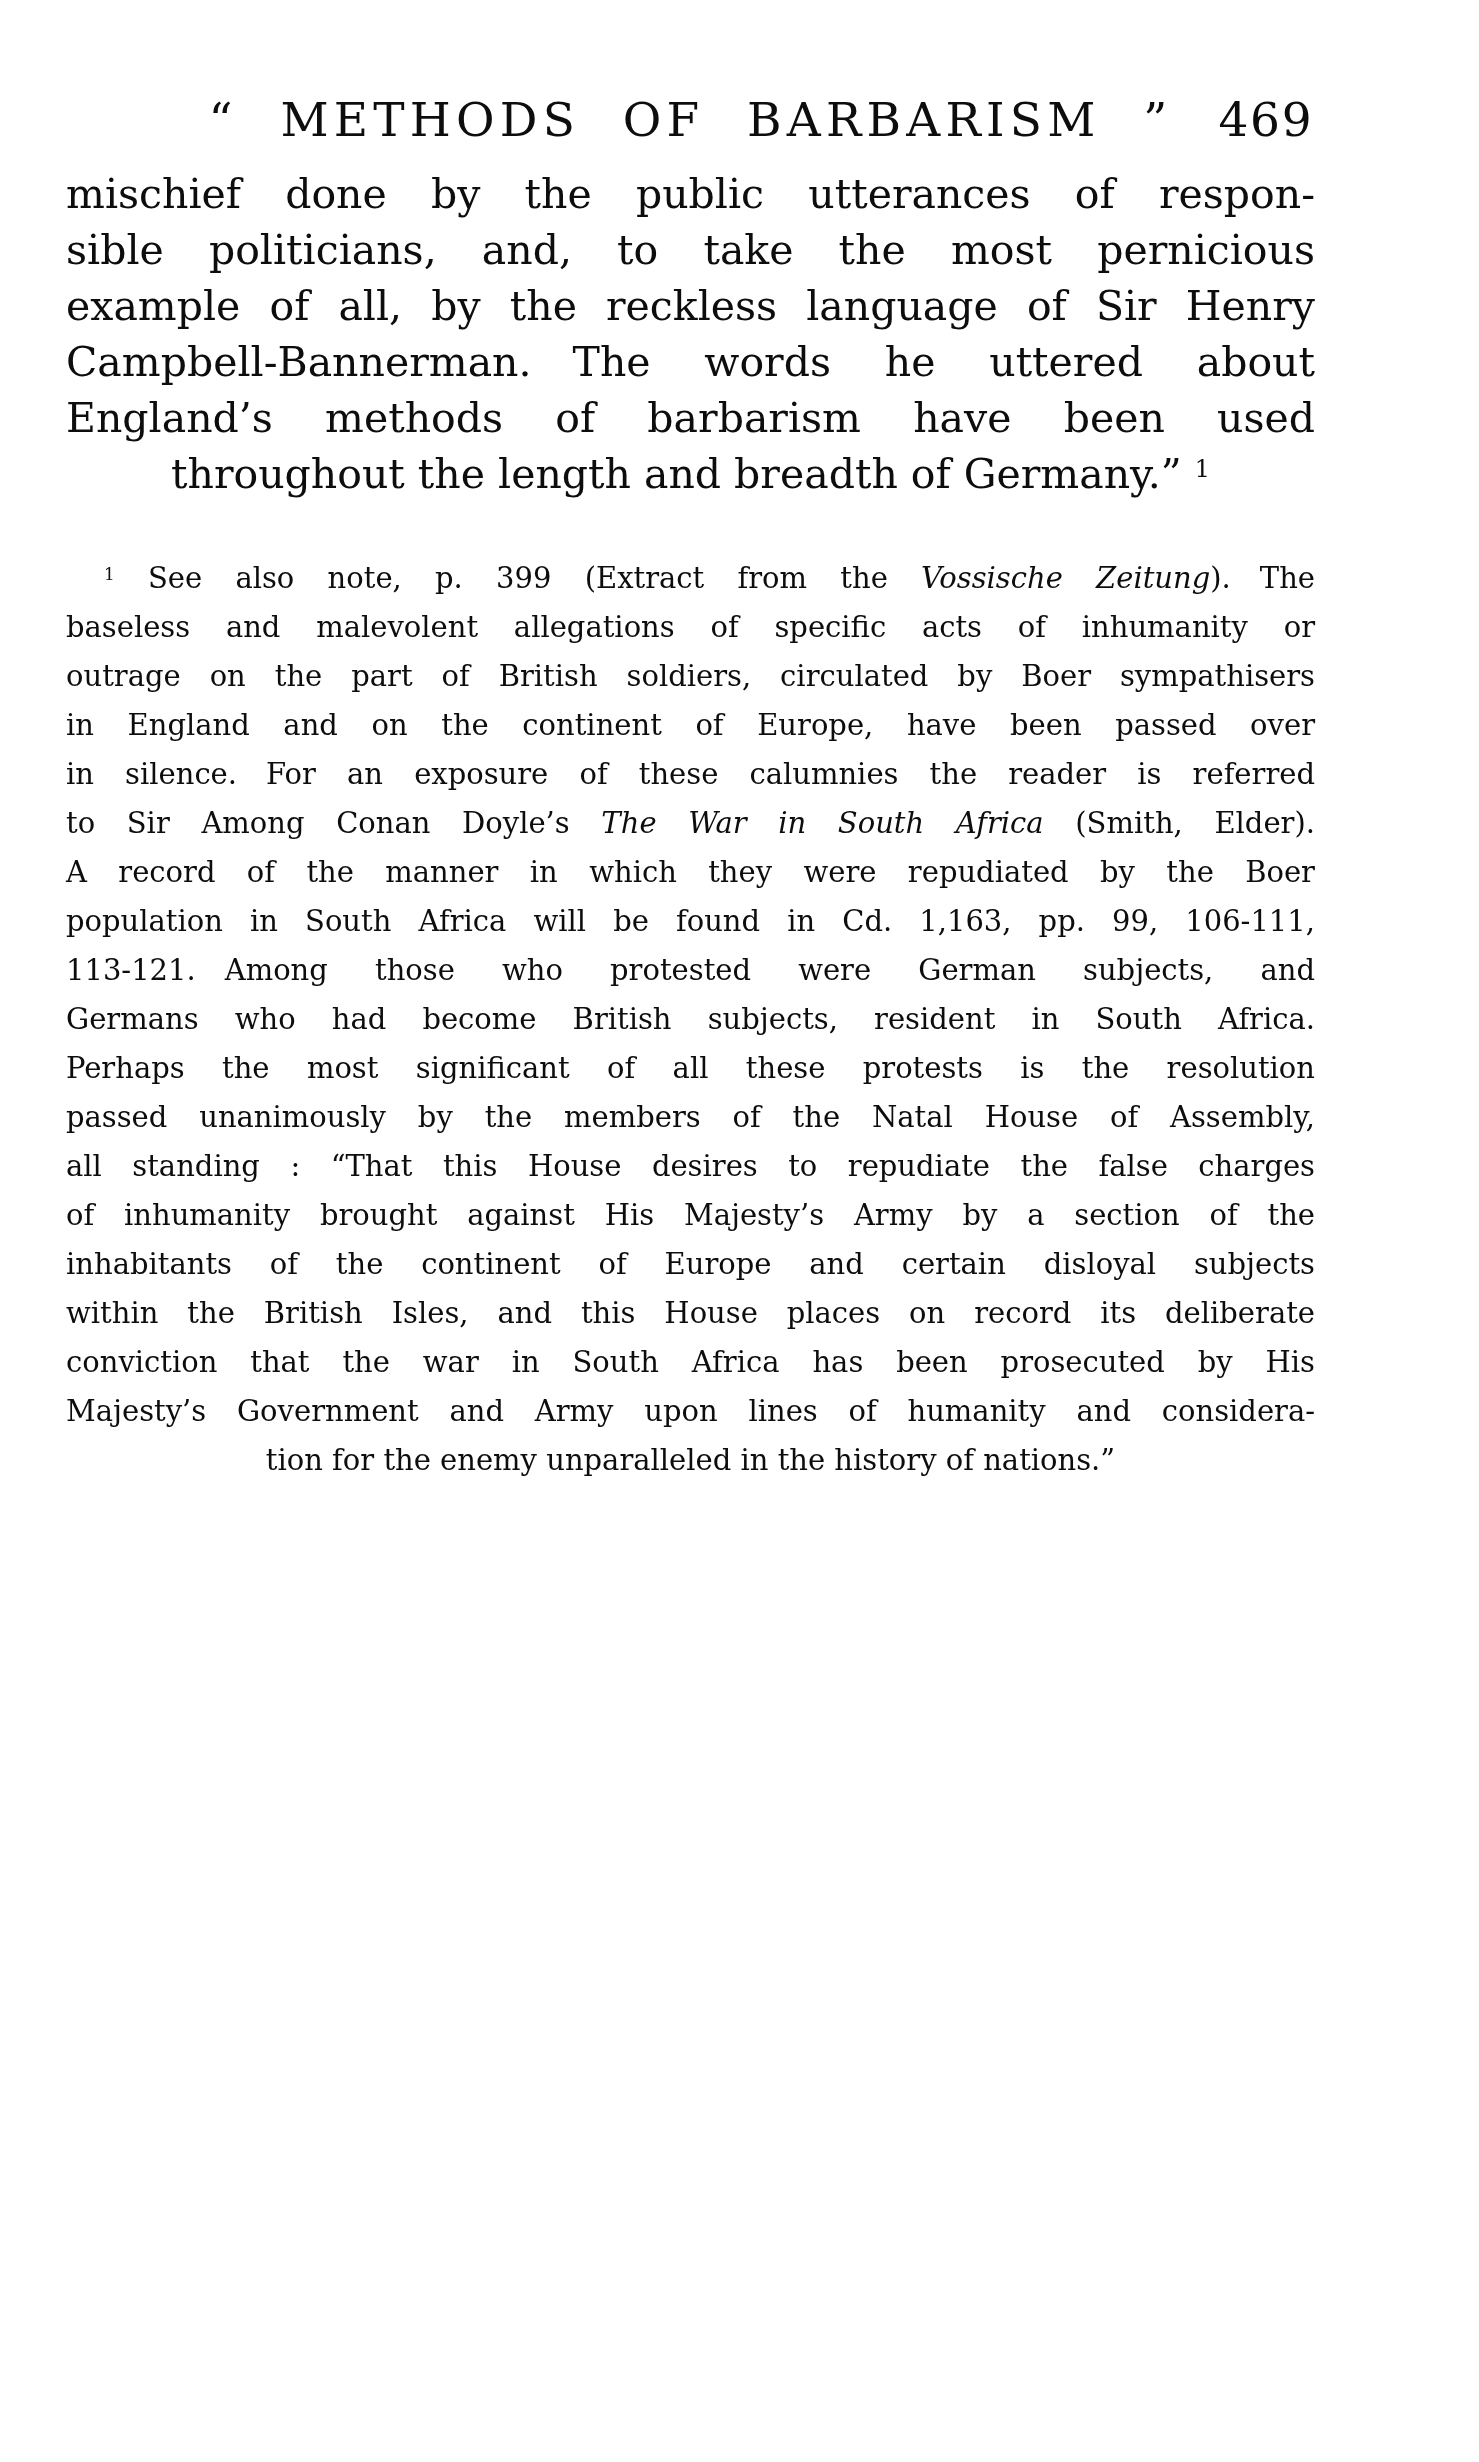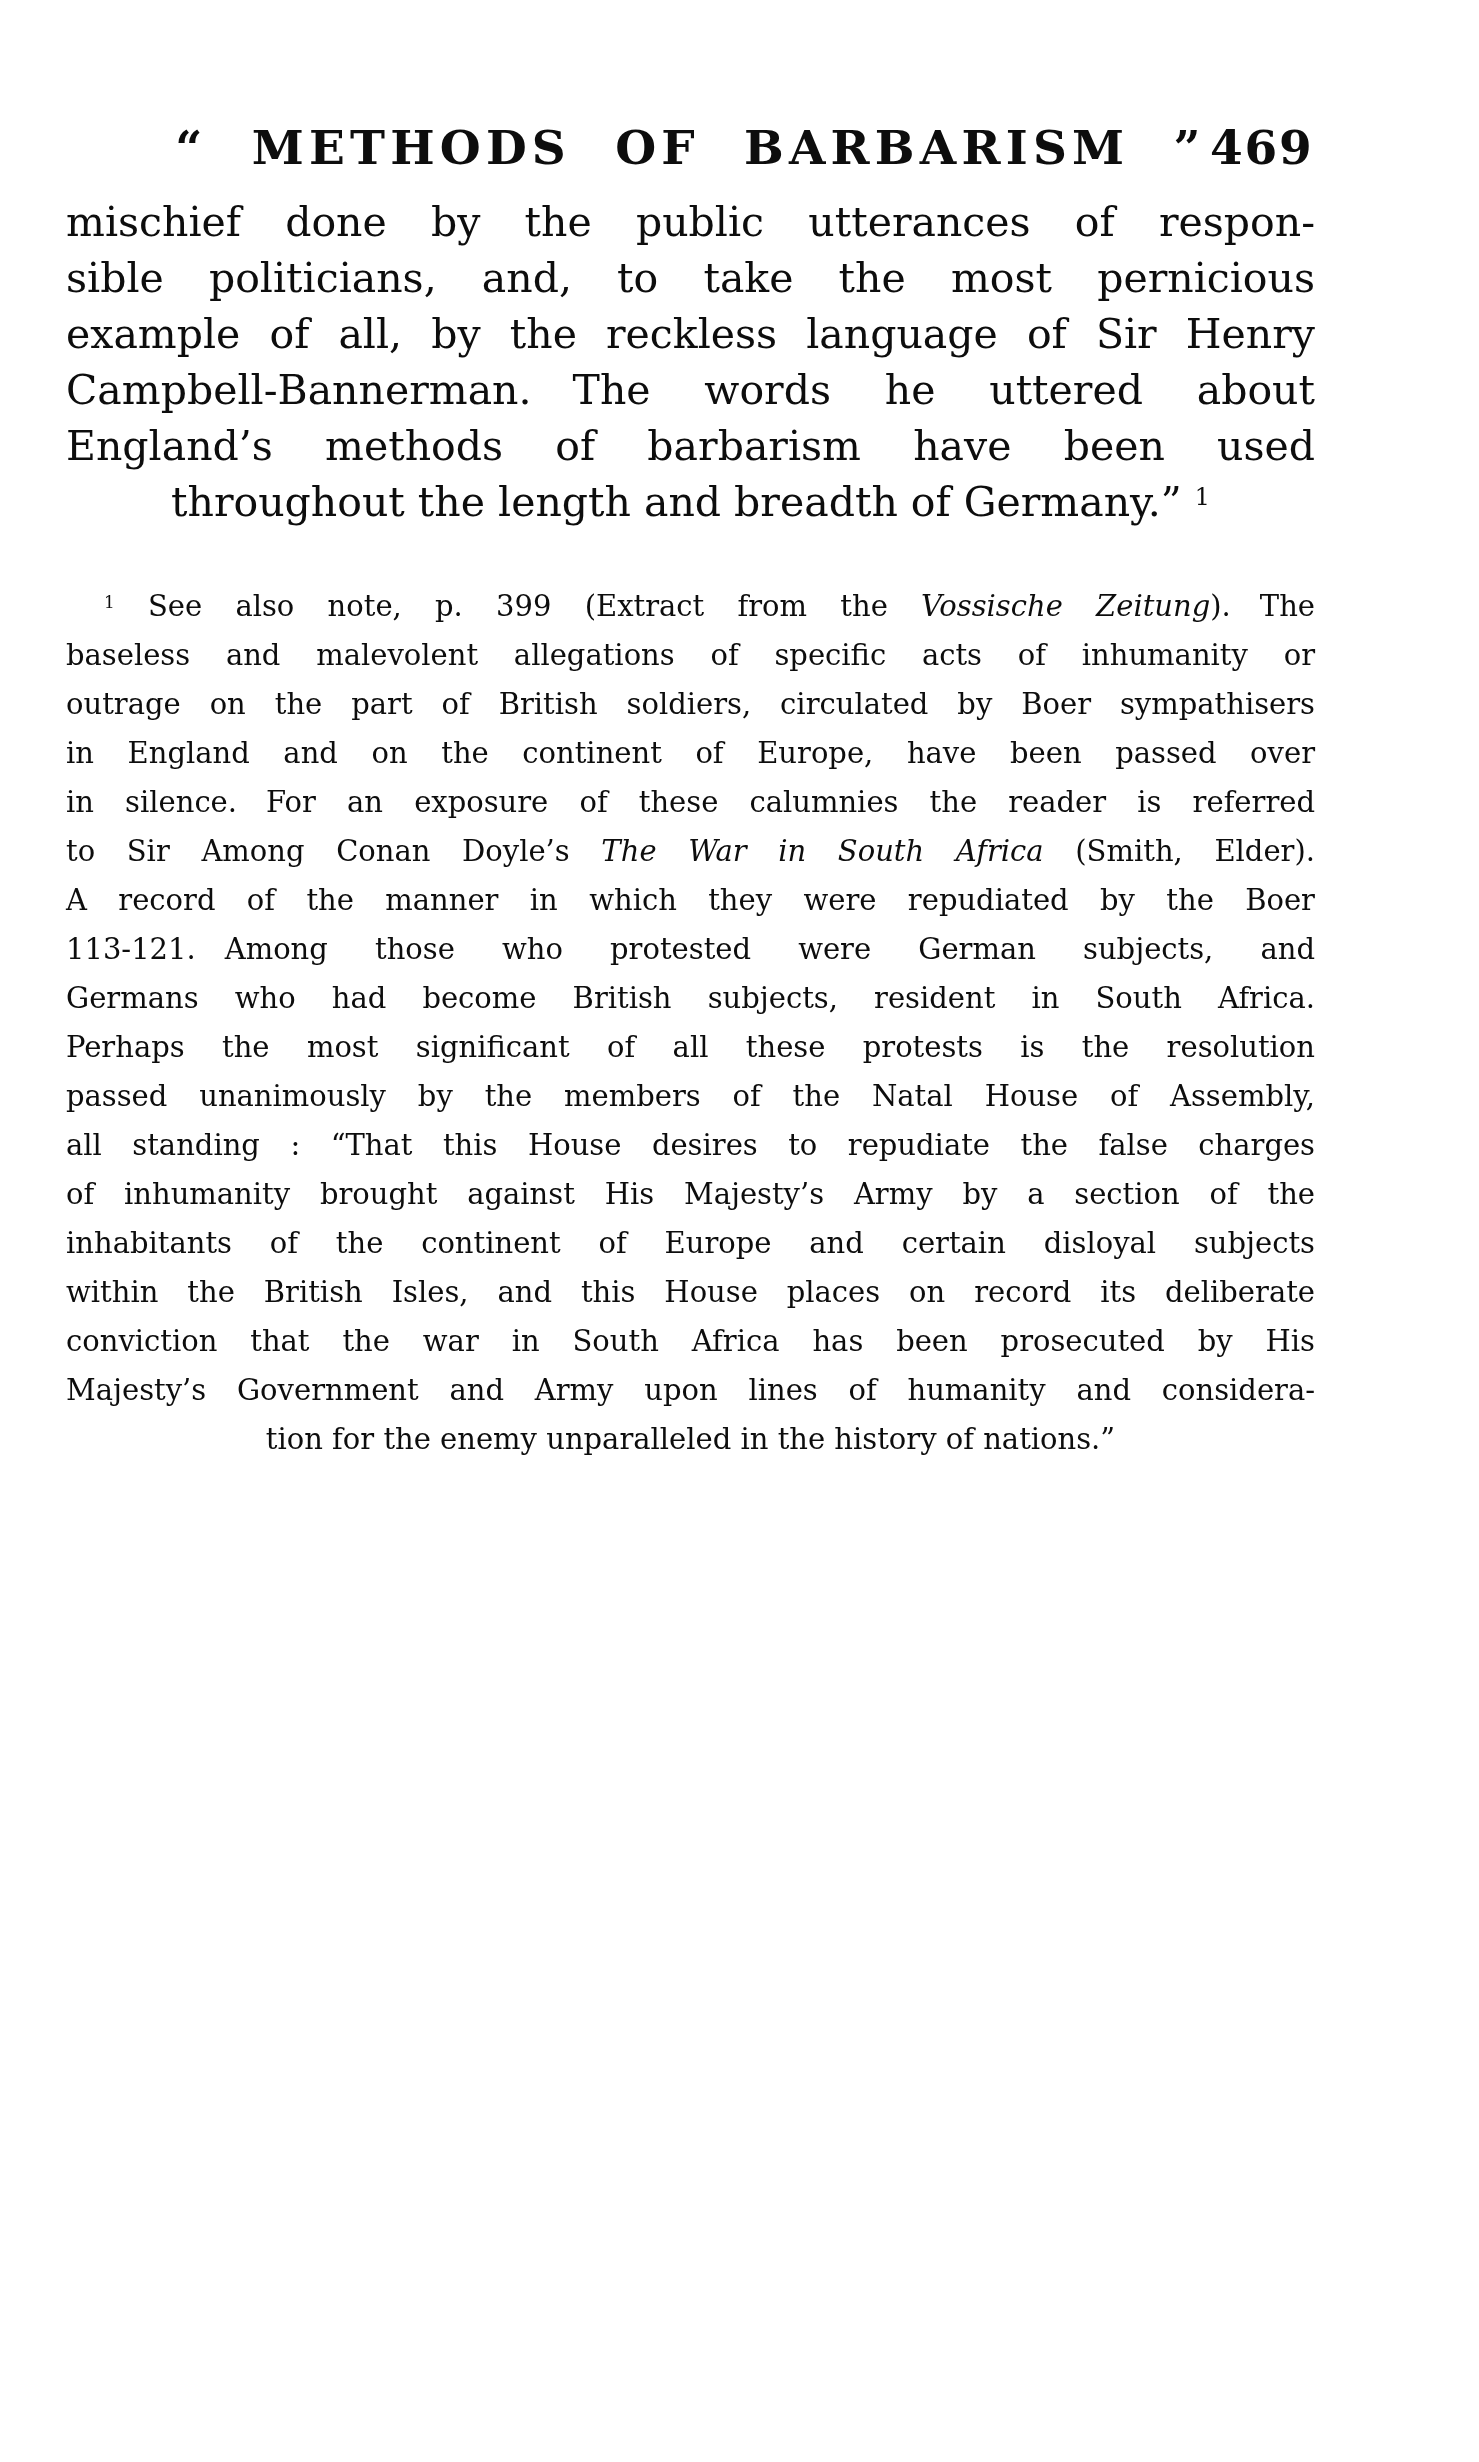--- a/index.html
+++ b/index.html
@@ -16,26 +16,25 @@
     overflow: hidden;
   }
   .page-column {
     position: absolute;
     left: 66px;
     top: 0;
     width: 1249px;
   }
   .running-head {
     position: relative;
-    margin-top: 116px;
+    margin-top: 88px;
     height: 64px;
     font-size: 47px;
     line-height: 64px;
     white-space: nowrap;
-    font-weight: bold;
   }
   .running-head .head-title {
     text-align: center;
     letter-spacing: 5.2px;
     word-spacing: 22.6px;
     width: 100%;
   }
   .running-head .head-page {
     position: absolute;
     right: 1.7px;
@@ -87,20 +86,21 @@
     </div>
 
   <div class="footnote">
       <div class="tline justify indent"><sup class="seg-sup">1</sup><span> See also note, p. 399 (Extract from the </span><span class="seg-italic">Vossische Zeitung</span><span>). The</span></div>
       <div class="tline justify"><span>baseless and malevolent allegations of specific acts of inhumanity or</span></div>
       <div class="tline justify"><span>outrage on the part of British soldiers, circulated by Boer sympathisers</span></div>
       <div class="tline justify"><span>in England and on the continent of Europe, have been passed over</span></div>
       <div class="tline justify"><span>in silence. For an exposure of these calumnies the reader is referred</span></div>
       <div class="tline justify"><span>to Sir Among Conan Doyle’s </span><span class="seg-italic">The War in South Africa</span><span> (Smith, Elder).</span></div>
       <div class="tline justify"><span>A record of the manner in which they were repudiated by the Boer</span></div>
+      <div class="tline justify"><span>population in South Africa will be found in Cd. 1,163, pp. 99, 106-111,</span></div>
       <div class="tline justify"><span>113-121. Among those who protested were German subjects, and</span></div>
       <div class="tline justify"><span>Germans who had become British subjects, resident in South Africa.</span></div>
       <div class="tline justify"><span>Perhaps the most significant of all these protests is the resolution</span></div>
       <div class="tline justify"><span>passed unanimously by the members of the Natal House of Assembly,</span></div>
       <div class="tline justify"><span>all standing : “That this House desires to repudiate the false charges</span></div>
       <div class="tline justify"><span>of inhumanity brought against His Majesty’s Army by a section of the</span></div>
       <div class="tline justify"><span>inhabitants of the continent of Europe and certain disloyal subjects</span></div>
       <div class="tline justify"><span>within the British Isles, and this House places on record its deliberate</span></div>
       <div class="tline justify"><span>conviction that the war in South Africa has been prosecuted by His</span></div>
       <div class="tline justify"><span>Majesty’s Government and Army upon lines of humanity and considera-</span></div>

